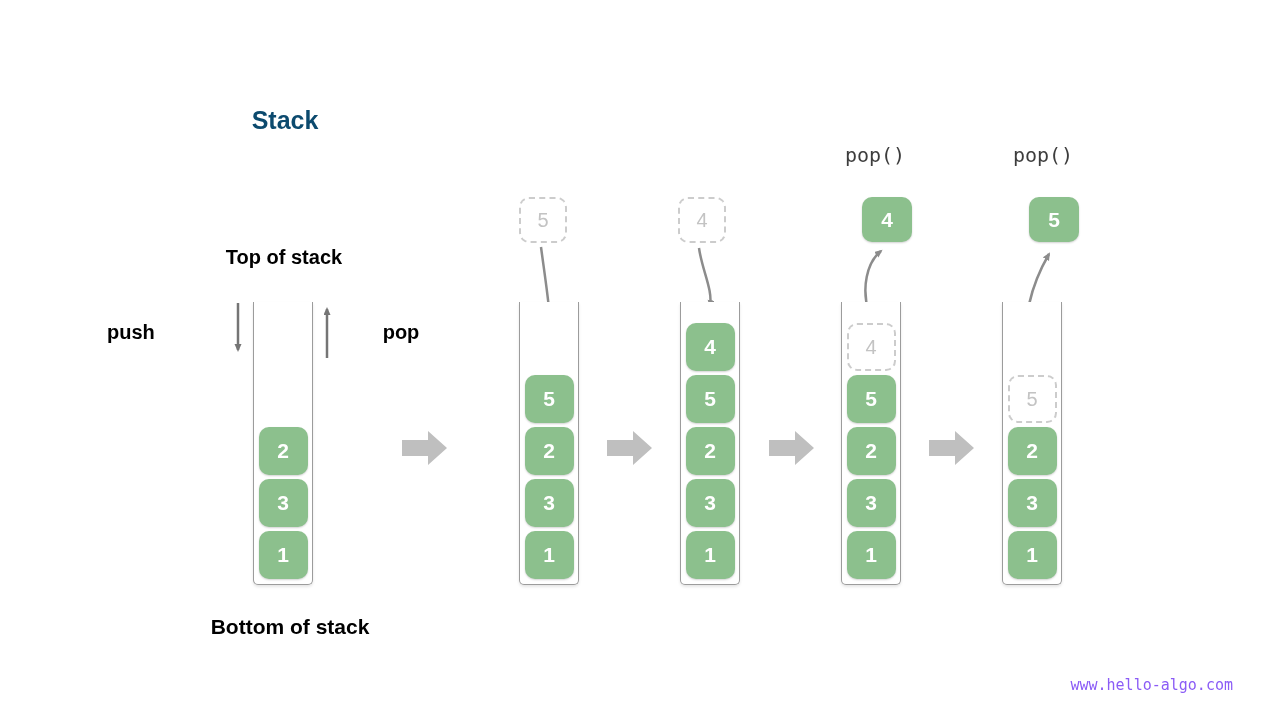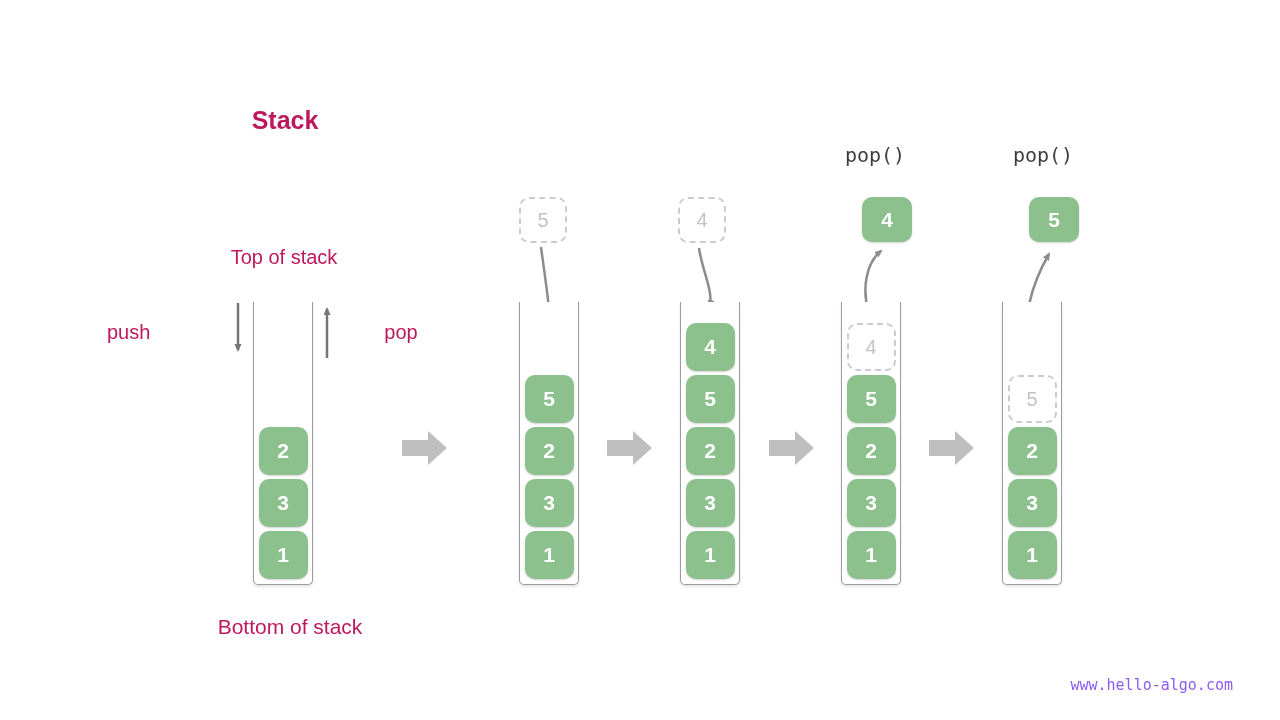--- a/index.html
+++ b/index.html
@@ -4,23 +4,23 @@
 <style>
   html,body{margin:0;padding:0;background:#ffffff;}
   .canvas{
     position:relative;width:1280px;height:720px;background:#ffffff;overflow:hidden;
     font-family:"Liberation Sans",sans-serif;
   }
   .overlay{position:absolute;left:0;top:0;width:1280px;height:720px;pointer-events:none;}
 
   .title{
     position:absolute;left:185px;top:106px;width:200px;text-align:center;
-    font-size:25px;font-weight:bold;color:#be185d;
+    font-size:25px;font-weight:bold;color:#0c4a6e;
   }
-  .lbl{position:absolute;color:#be185d;font-weight:normal;font-size:20px;}
+  .lbl{position:absolute;color:#000000;font-weight:bold;font-size:20px;}
   .top-label{left:164px;top:246px;width:240px;text-align:center;}
   .bottom-label{left:170px;top:615px;width:240px;text-align:center;font-size:21px;}
   .push-label{left:107px;top:321px;width:120px;text-align:left;}
   .pop-label{left:341px;top:321px;width:120px;text-align:center;}
 
   .op{
     position:absolute;top:143px;width:160px;text-align:center;
     font-family:"DejaVu Sans Mono",monospace;font-size:20px;color:#3d3d3d;
   }
   .op .arg{color:#4d9f5b;font-weight:bold;}

